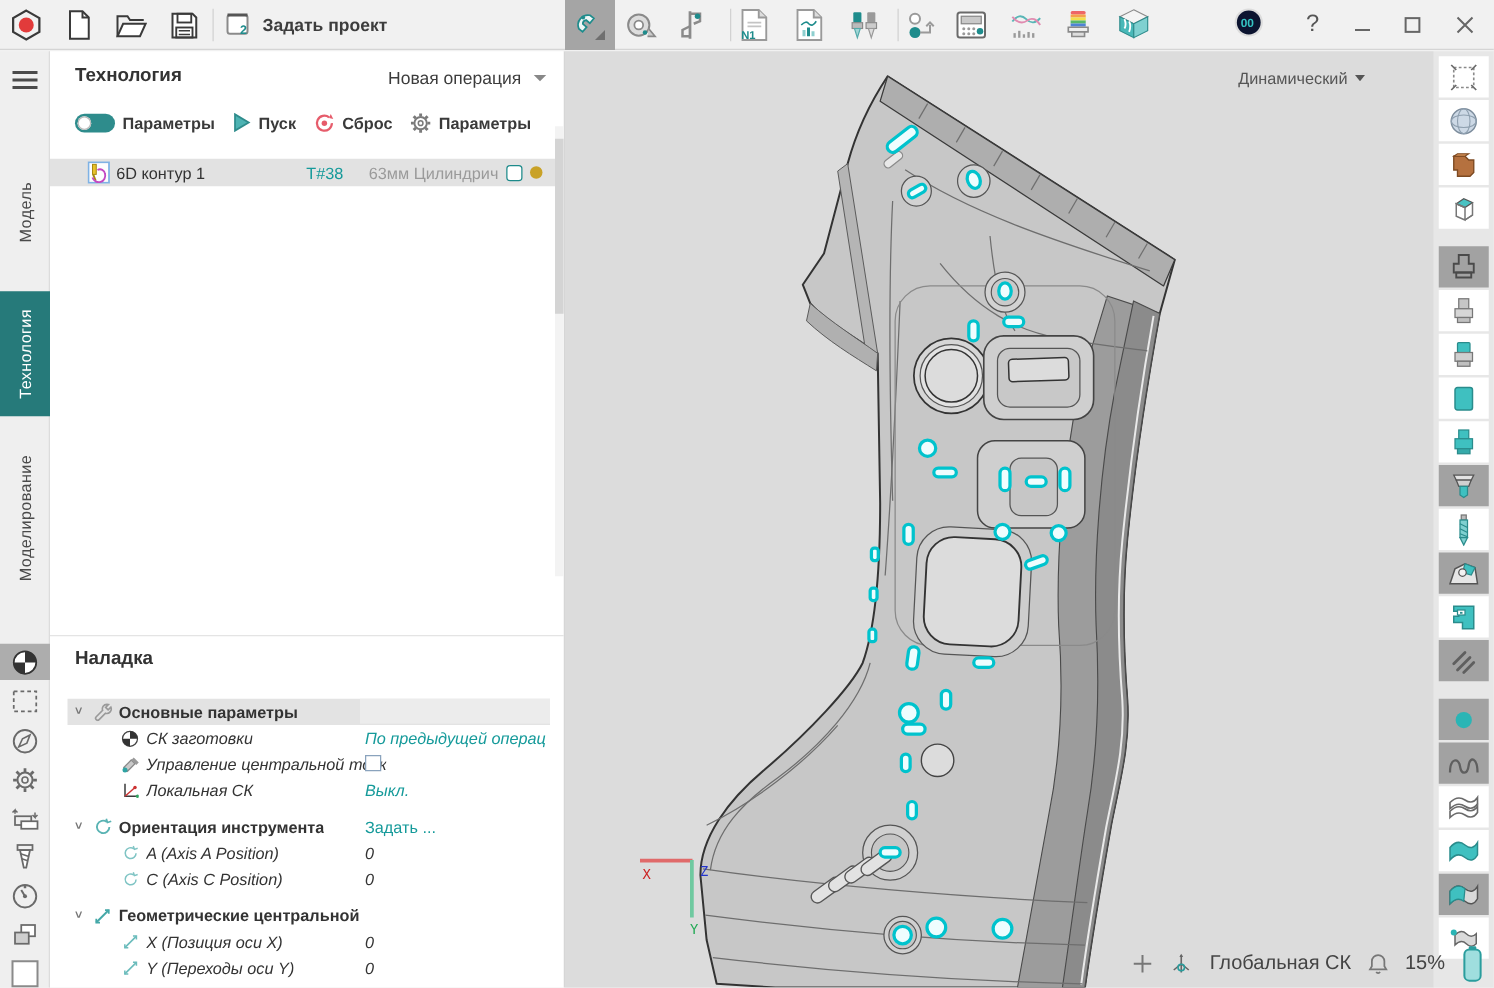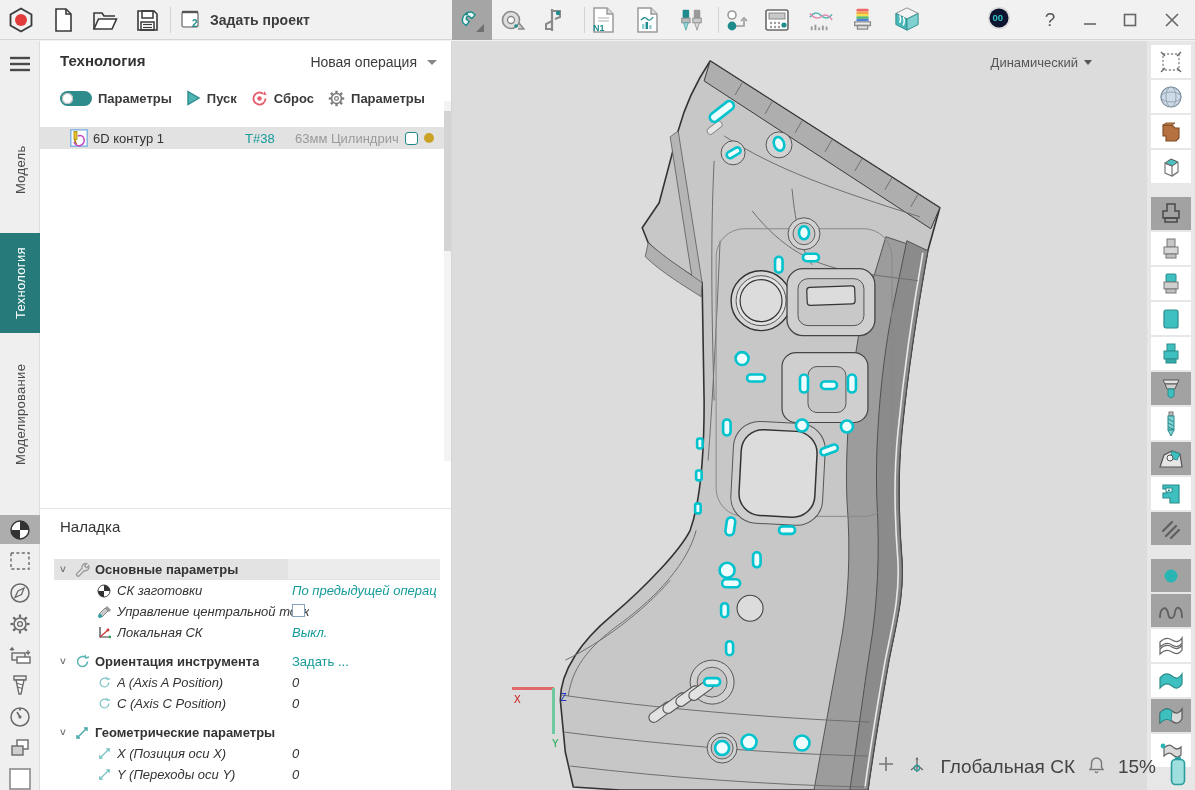--- a/index.html
+++ b/index.html
@@ -53,21 +53,21 @@
   .tree-row.sel { background:#e2e2e2; }
   .chk { width:13px; height:13px; border:1.6px solid #1d8a8a; border-radius:3px;
     background:#fff; }
   .gold-dot { width:10px; height:10px; border-radius:50%; background:#c9a227; }
   .t-teal { color:#159a9a; }
   .t-gray { color:#9a9a9a; white-space:nowrap; overflow:hidden; }
   #lp-scroll { position:absolute; left:404px; top:60px; width:7px; height:360px; background:#f3f3f3; }
   #lp-thumb { position:absolute; left:0; top:10px; width:7px; height:140px; background:#d4d4d4; }
 
   #setup-sep { position:absolute; left:0; top:467px; width:412px; height:1px; background:#e4e4e4; }
-  #setup-title { position:absolute; left:20px; top:477px; font-size:15px; font-weight:normal; color:#333; }
+  #setup-title { position:absolute; left:20px; top:477px; font-size:15px; font-weight:bold; color:#333; }
   #param-grid { position:absolute; left:14px; top:518px; width:386px; font-size:13px; color:#333; }
   .prow { position:relative; height:21px; display:flex; align-items:center; }
   .prow .lbl { white-space:nowrap; overflow:hidden; }
   .prow .val { position:absolute; left:238px; width:148px; white-space:nowrap; overflow:hidden; }
   .prow.group { font-weight:bold; }
   .prow.group .bg { position:absolute; left:0; top:0; right:0; bottom:0; background:#e3e3e3; }
   .prow.group .bgval { position:absolute; left:234px; top:0; right:0; bottom:1px; background:#ececec; }
   .prow .chev { width:10px; margin:0 4px 0 6px; color:#777; font-size:10px; }
   .prow.child { padding-left:42px;font-style:italic; }
   .prow .pico { width:16px; height:16px; margin-right:5px; flex:none; display:flex;
@@ -93,21 +93,21 @@
   
   #right-strip { position:absolute; right:0; top:41px; width:48px; height:749px;
     background:#e7e7e7; display:flex; flex-direction:column; align-items:center; padding-top:4px; }
   .rtile { width:40px; height:33px; margin-bottom:2px; display:flex; flex:none;
     align-items:center; justify-content:center; background:#fff; }
   .rtile.sel { background:#a2a2a2; }
   .rtile.gap { background:transparent; height:10px; }
 
   
   #statusbar { position:absolute; right:8px; bottom:4px; height:30px; display:flex;
-    gap:13px; font-size:19px; color:#444; z-index:60; }
+    align-items:center; gap:13px; font-size:16px; color:#444; z-index:60; }
 
   svg { display:block; }
   text { font-family:"Liberation Sans", sans-serif; }
 </style>
 </head>
 <body>
 
 <div id="titlebar">
   <div class="tb-icon" style="left:8px">
     <svg width="26" height="26" viewBox="0 0 26 26">
@@ -522,21 +522,21 @@
     <div style="height:8px"></div>
 
     <div class="prow" style="font-weight:bold">
       <span class="chev">˅</span>
       <span class="pico">
         <svg width="14" height="14" viewBox="0 0 14 14">
             <path d="M2,12 L12,2" stroke="#45a8a8" stroke-width="1.5"></path>
             <path d="M9,2 h3 v3 M5,12 h-3 v-3" fill="none" stroke="#45a8a8" stroke-width="1.4"></path>
           </svg>
       </span>
-      <span class="lbl">Геометрические параметры</span>
+      <span class="lbl">Геометрические центральной</span>
     </div>
 
     <div class="prow child">
       <span class="pico">
         <svg width="13" height="13" viewBox="0 0 14 14">
             <path d="M2,12 L12,2" stroke="#6bbcbc" stroke-width="1.4"></path>
             <path d="M9,2 h3 v3 M5,12 h-3 v-3" fill="none" stroke="#6bbcbc" stroke-width="1.3"></path>
           </svg>
       </span>
       <span class="lbl">X (Позиция оси X)</span>

